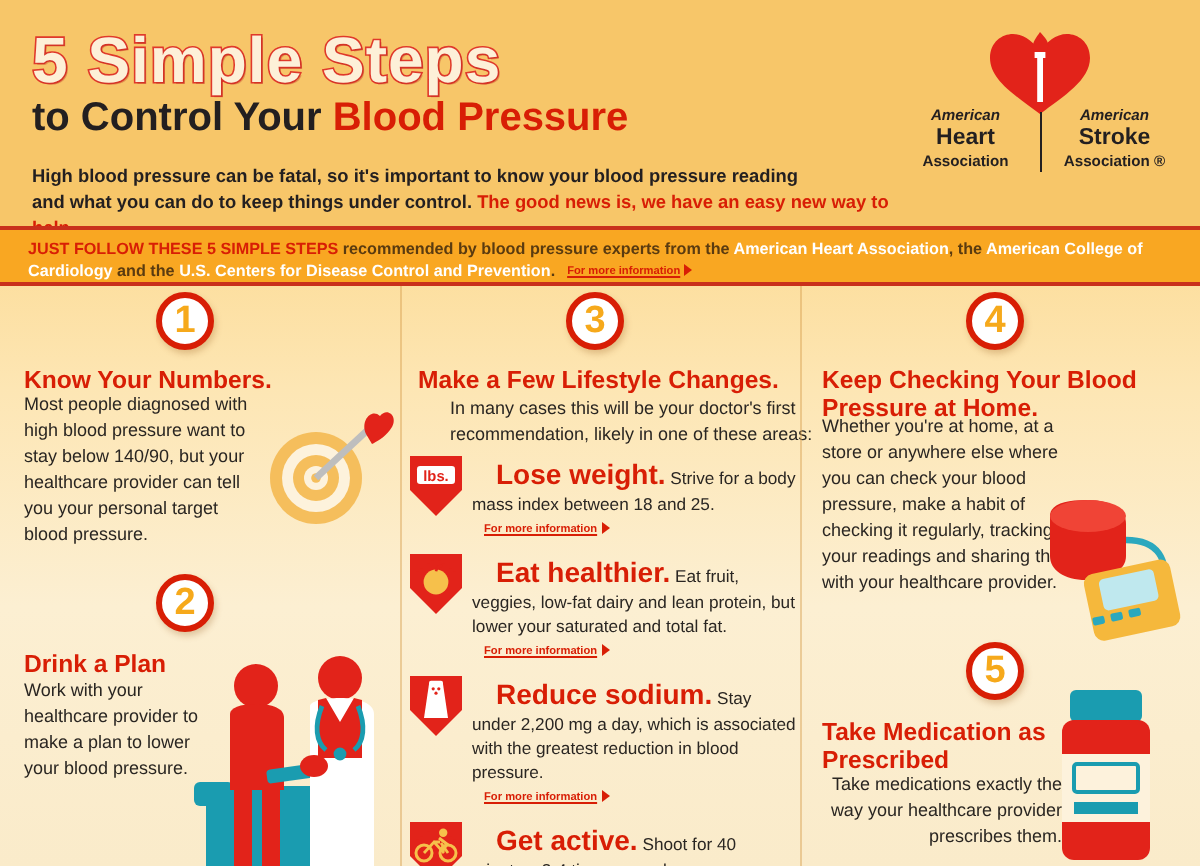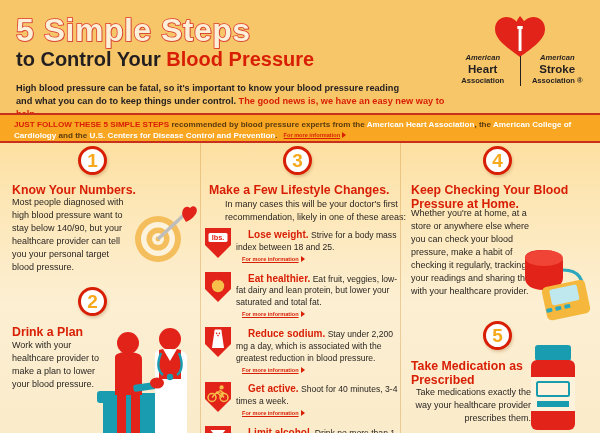--- a/index.html
+++ b/index.html
@@ -76,21 +76,21 @@
   .docart{position:absolute;left:95px;top:178px;width:105px;height:112px;}
 
   
   .s3-num{position:absolute;left:82px;top:3px;}
   .s3-title{position:absolute;left:8px;top:36px;width:190px;}
   .s3-body{position:absolute;left:8px;top:55px;width:190px;margin-left:16px;}
   .tips{position:absolute;left:3px;top:84px;width:196px;}
   .tip{display:flex;align-items:flex-start;margin-bottom:5px;}
   .tipbadge{flex:0 0 28px;width:28px;height:32px;margin-right:4px;position:relative;}
   .tiptext{flex:1;font-size:8.6px;color:#2A2622;line-height:1.38;padding-top:1px;}
-  .tiptext b{color:#D81E05;font-size:10px;padding-left:12px;}
+  .tiptext b{color:#D81E05;font-size:14px;padding-left:12px;}
 
   
   .s4-num{position:absolute;left:82px;top:3px;}
   .s4-title{position:absolute;left:10px;top:36px;width:180px;}
   .s4-body{position:absolute;left:10px;top:64px;width:130px;}
   .cuff{position:absolute;left:118px;top:105px;width:80px;height:80px;}
 
   
   .s5-num{position:absolute;left:82px;top:178px;}
   .s5-title{position:absolute;left:10px;top:212px;width:115px;}

